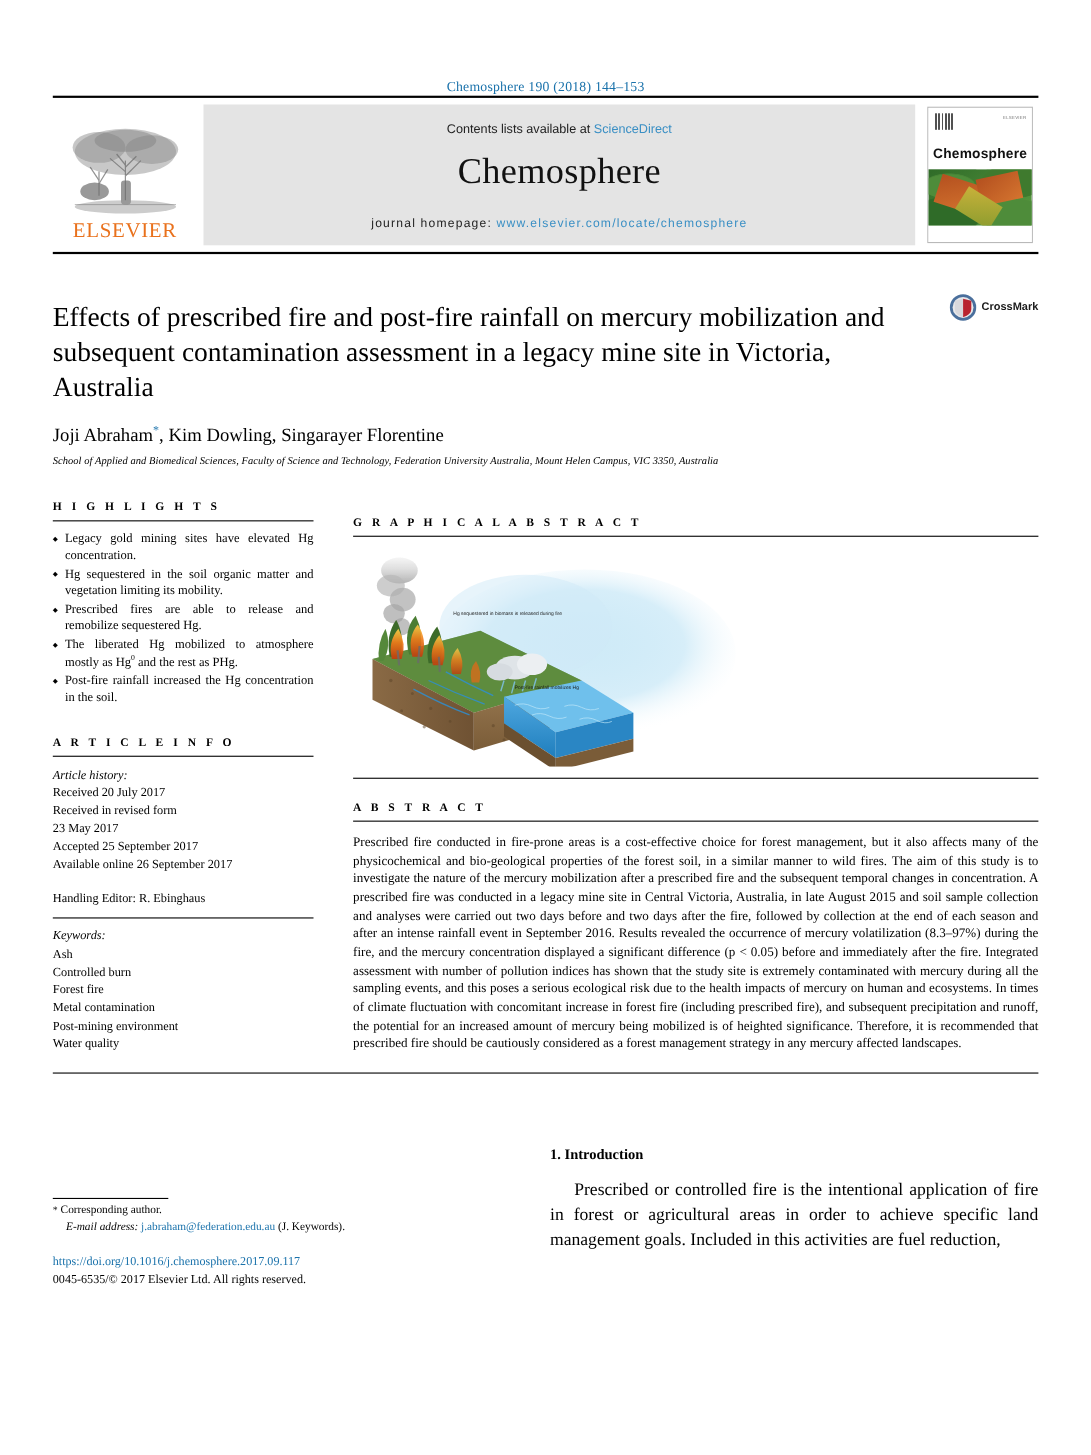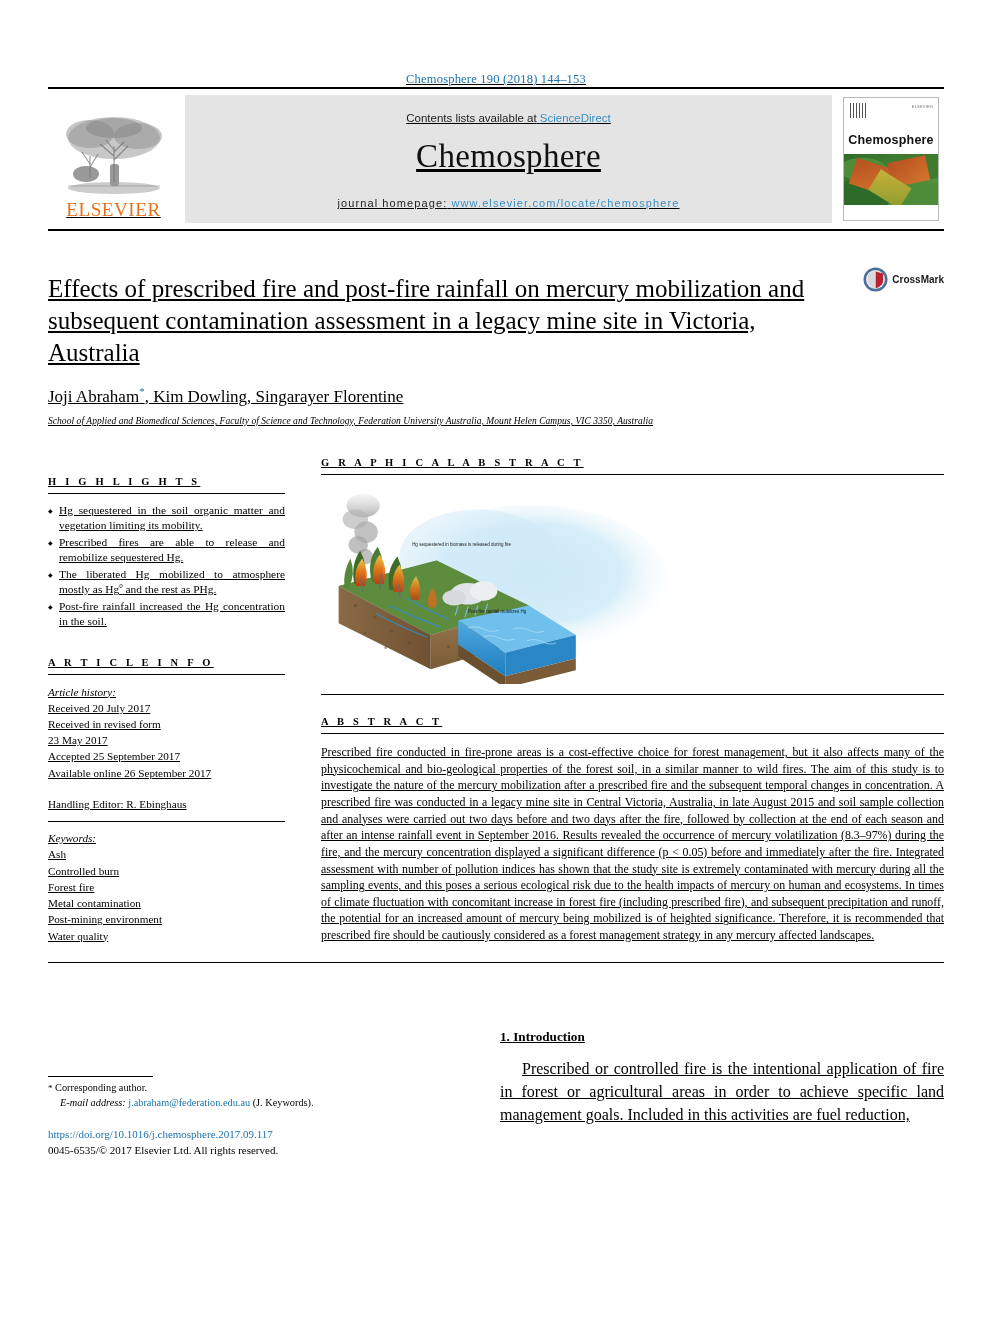--- a/index.html
+++ b/index.html
@@ -6,21 +6,21 @@
   html, body { margin: 0; padding: 0; }
   body {
     width: 992px;
     height: 1323px;
     background: #ffffff;
     font-family: "Liberation Serif", serif;
     color: #000;
     position: relative;
     overflow: hidden;
   }
-  .page { position: relative; width: 992px; height: 1323px; padding: 0; text-decoration: underline; }
+  .page { position: relative; width: 992px; height: 1323px; padding: 0; }
 
   
   .running-head {
     text-align: center;
     color: #1a72ab;
     font-family: "Liberation Serif", serif;
     font-size: 12.5px;
     letter-spacing: .2px;
     padding-top: 72px;
   }
@@ -405,20 +405,21 @@
     </div>
   </div>
 
   <div class="cols">
 
     <div class="col-left">
 
       <div class="sec-head">H I G H L I G H T S</div>
       <div class="sec-rule"></div>
       <ul class="highlights">
+        <li><span>Legacy gold mining sites have elevated Hg concentration.</span></li>
         <li><span>Hg sequestered in the soil organic matter and vegetation limiting its mobility.</span></li>
         <li><span>Prescribed fires are able to release and remobilize sequestered Hg.</span></li>
         <li><span>The liberated Hg mobilized to atmosphere mostly as Hg<sup style="font-size:7px">0</sup> and the rest as PHg.</span></li>
         <li><span>Post-fire rainfall increased the Hg concentration in the soil.</span></li>
       </ul>
 
       <div style="height:26px"></div>
 
       <div class="sec-head">A R T I C L E   I N F O</div>
       <div class="sec-rule"></div>

